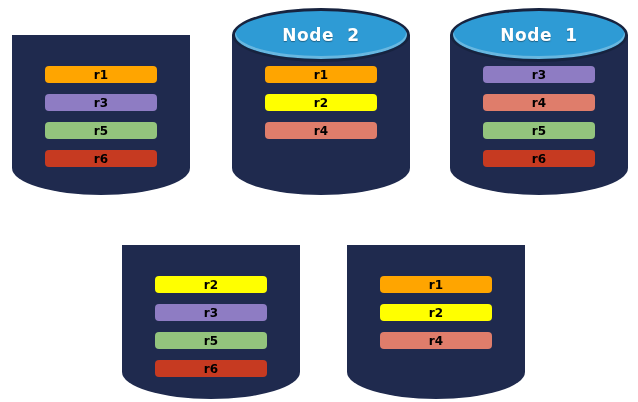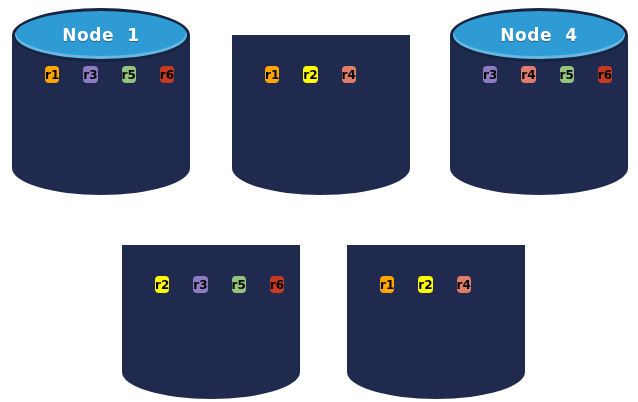--- a/index.html
+++ b/index.html
@@ -57,64 +57,64 @@
     text-shadow: 0 1px 1px rgba(0,0,0,0.35);
     white-space: nowrap;
   }
   .records {
     position: absolute;
     top: 58px;
     left: 50%;
     transform: translateX(-50%);
     width: 112px;
     display: flex;
-    flex-direction: row;
-    gap: 24px;
+    flex-direction: column;
+    gap: 11px;
     z-index: 3;
   }
   .record-bar {
     height: 17px;
     border-radius: 4px;
     display: flex;
     align-items: center;
     justify-content: center;
     font-size: 12px;
     font-weight: bold;
     color: var(--record-text, #000000);
     line-height: 1;
   }
 </style>
 </head>
 <body>
 
 <div class="canvas">
     <div class="cylinder pos-1">
       <div class="cyl-body"></div>
-      <div class="cyl-top">
-        <span class="node-label">Node 1</span>
-      </div>
       <div class="records">
         <div class="record-bar" style="background: rgb(255, 165, 0);">r1</div>
         <div class="record-bar" style="background: rgb(142, 124, 195);">r3</div>
         <div class="record-bar" style="background: rgb(147, 196, 125);">r5</div>
         <div class="record-bar" style="background: rgb(198, 58, 33);">r6</div>
       </div>
     </div>
     <div class="cylinder pos-2">
       <div class="cyl-body"></div>
+      <div class="cyl-top">
+        <span class="node-label">Node 2</span>
+      </div>
       <div class="records">
         <div class="record-bar" style="background: rgb(255, 165, 0);">r1</div>
         <div class="record-bar" style="background: rgb(255, 255, 0);">r2</div>
         <div class="record-bar" style="background: rgb(223, 125, 107);">r4</div>
       </div>
     </div>
     <div class="cylinder pos-3">
       <div class="cyl-body"></div>
       <div class="cyl-top">
-        <span class="node-label">Node 4</span>
+        <span class="node-label">Node 1</span>
       </div>
       <div class="records">
         <div class="record-bar" style="background: rgb(142, 124, 195);">r3</div>
         <div class="record-bar" style="background: rgb(223, 125, 107);">r4</div>
         <div class="record-bar" style="background: rgb(147, 196, 125);">r5</div>
         <div class="record-bar" style="background: rgb(198, 58, 33);">r6</div>
       </div>
     </div>
     <div class="cylinder pos-4">
       <div class="cyl-body"></div>

